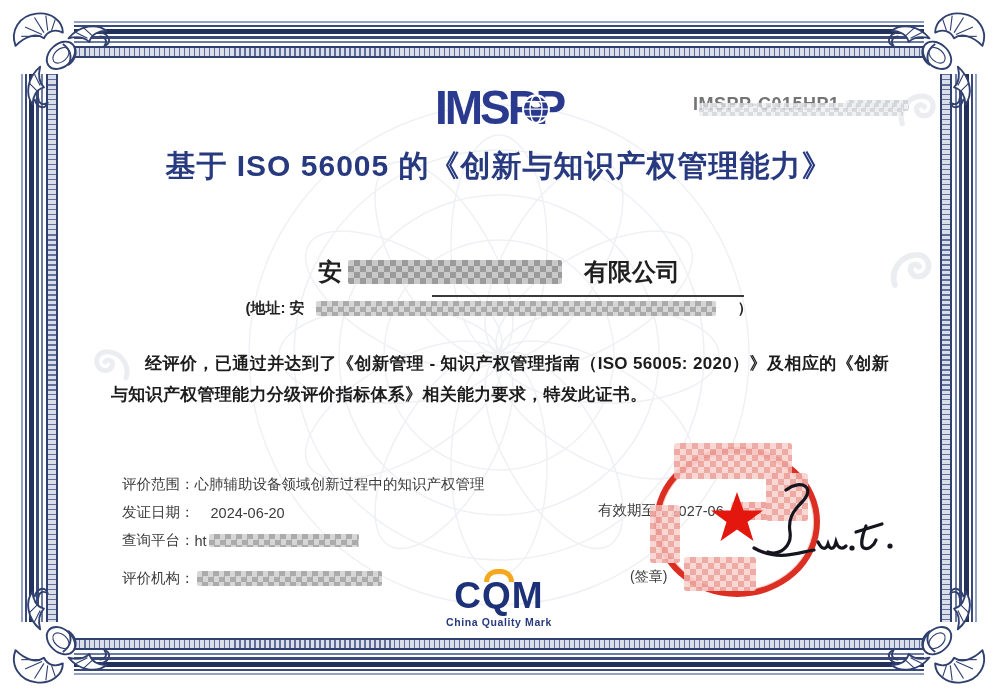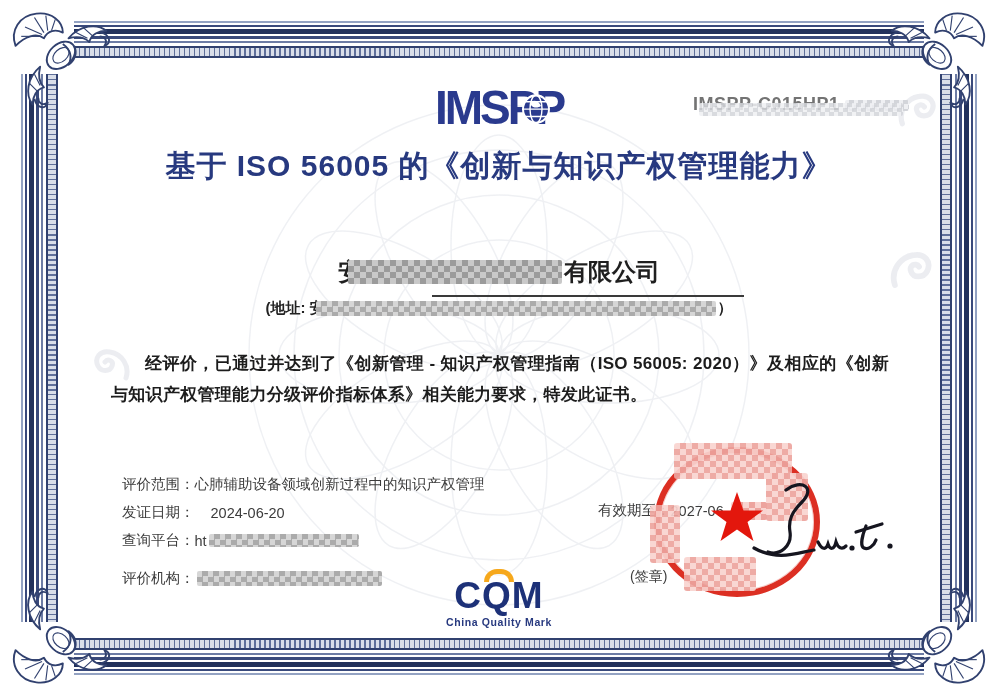--- a/index.html
+++ b/index.html
@@ -44,21 +44,21 @@
          color:#2a3a8e;letter-spacing:-3px;transform:scaleY(1.06);}
   .globe{position:absolute;left:86px;top:1px;}
 
   .certno{left:693px;top:94px;width:220px;height:24px;color:#737373;font-size:18px;
           font-weight:bold;letter-spacing:.5px;white-space:nowrap;overflow:hidden;}
   .certno .veil{position:absolute;left:6px;right:10px;top:9px;height:13px;}
 
   .title{font-size:30px;font-weight:900;color:#27397f;letter-spacing:1px;}
   .t1{top:146px;} .t2{top:194px;}
 
-  .rowflex{display:flex;justify-content:center;align-items:center;width:100%;}
+  .rowflex{display:flex;justify-content:center;align-items:center;width:100%;gap:20px;}
   .company{top:256px;font-size:24px;font-weight:900;color:#1f1f1f;}
   .company .mosaic{width:214px;height:24px;margin-left:-14px;margin-right:2px;}
   .company-underline{position:absolute;top:295px;left:432px;width:312px;height:2px;background:#3a3a3a;z-index:3;}
   .addr{top:299px;font-size:15px;font-weight:bold;color:#222;}
   .addr .mosaic{width:400px;height:15px;margin-left:-9px;margin-right:2px;}
 
   .statement{top:349px;left:111px;width:778px;font-size:17px;font-weight:bold;color:#1c1c1c;
              line-height:1.8;text-indent:2em;letter-spacing:.3px;text-align:justify;}
 
   .field{position:absolute;z-index:3;display:flex;align-items:center;font-size:14.5px;color:#3c3c3c;white-space:nowrap;margin-top:46px;}

